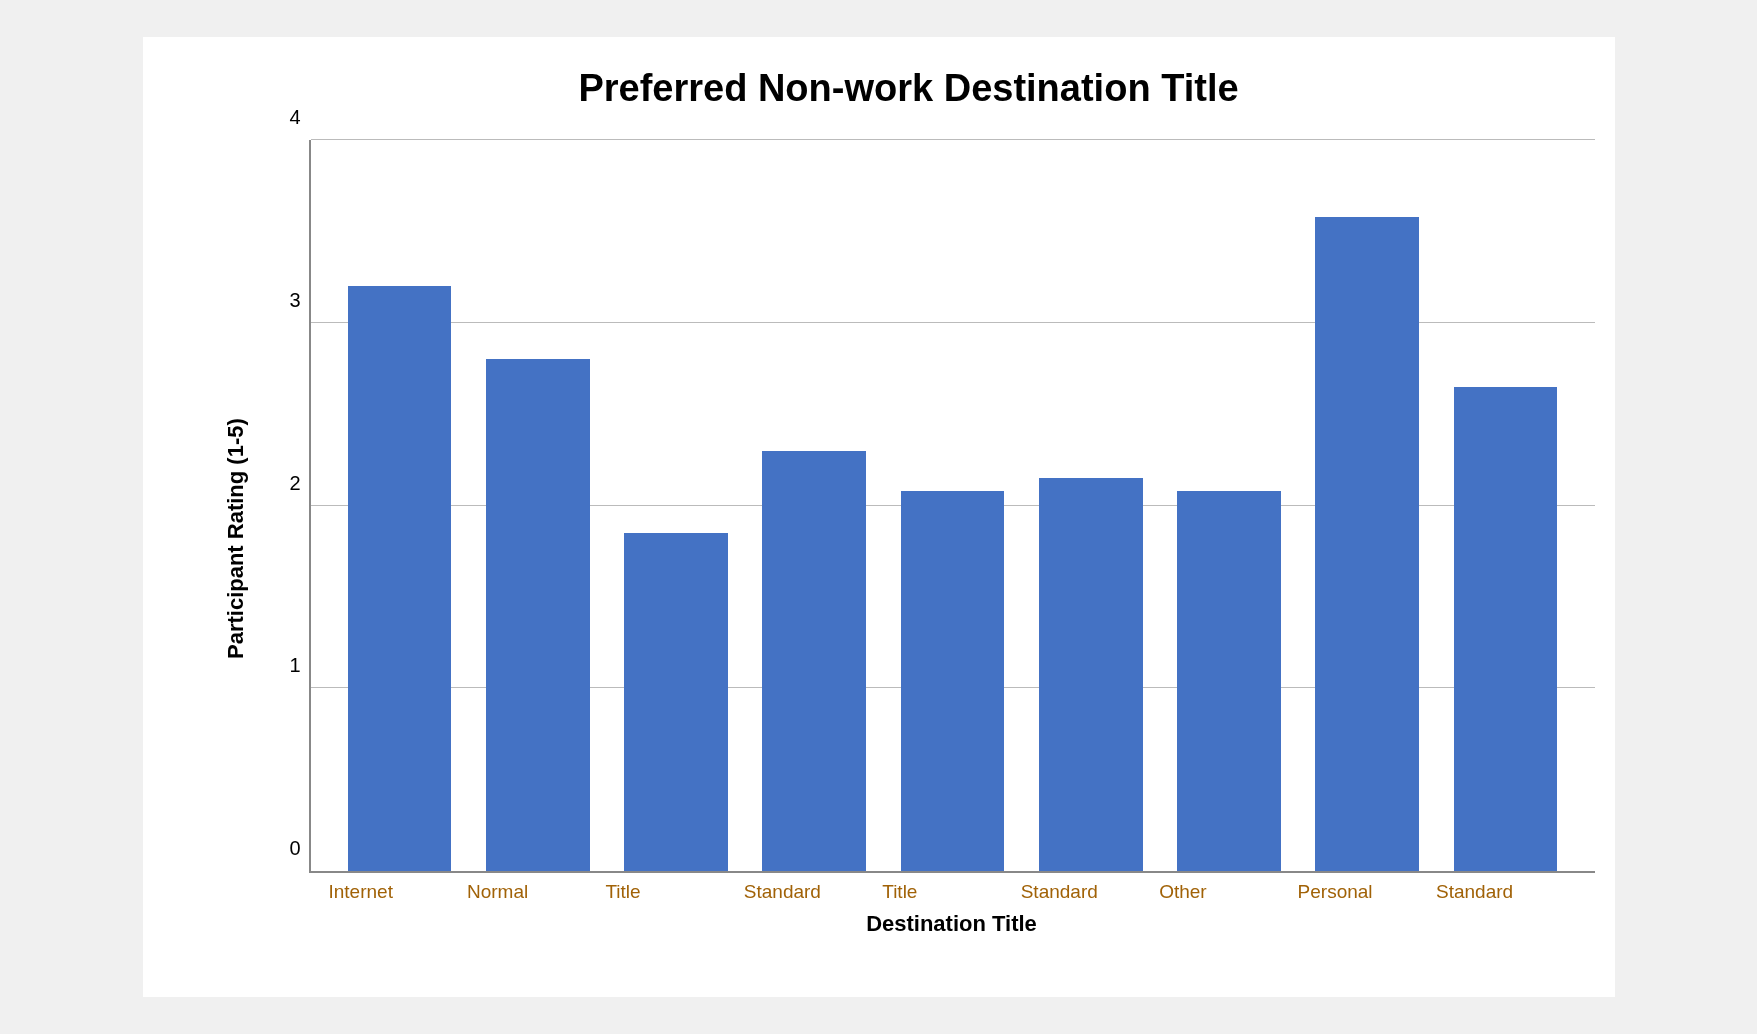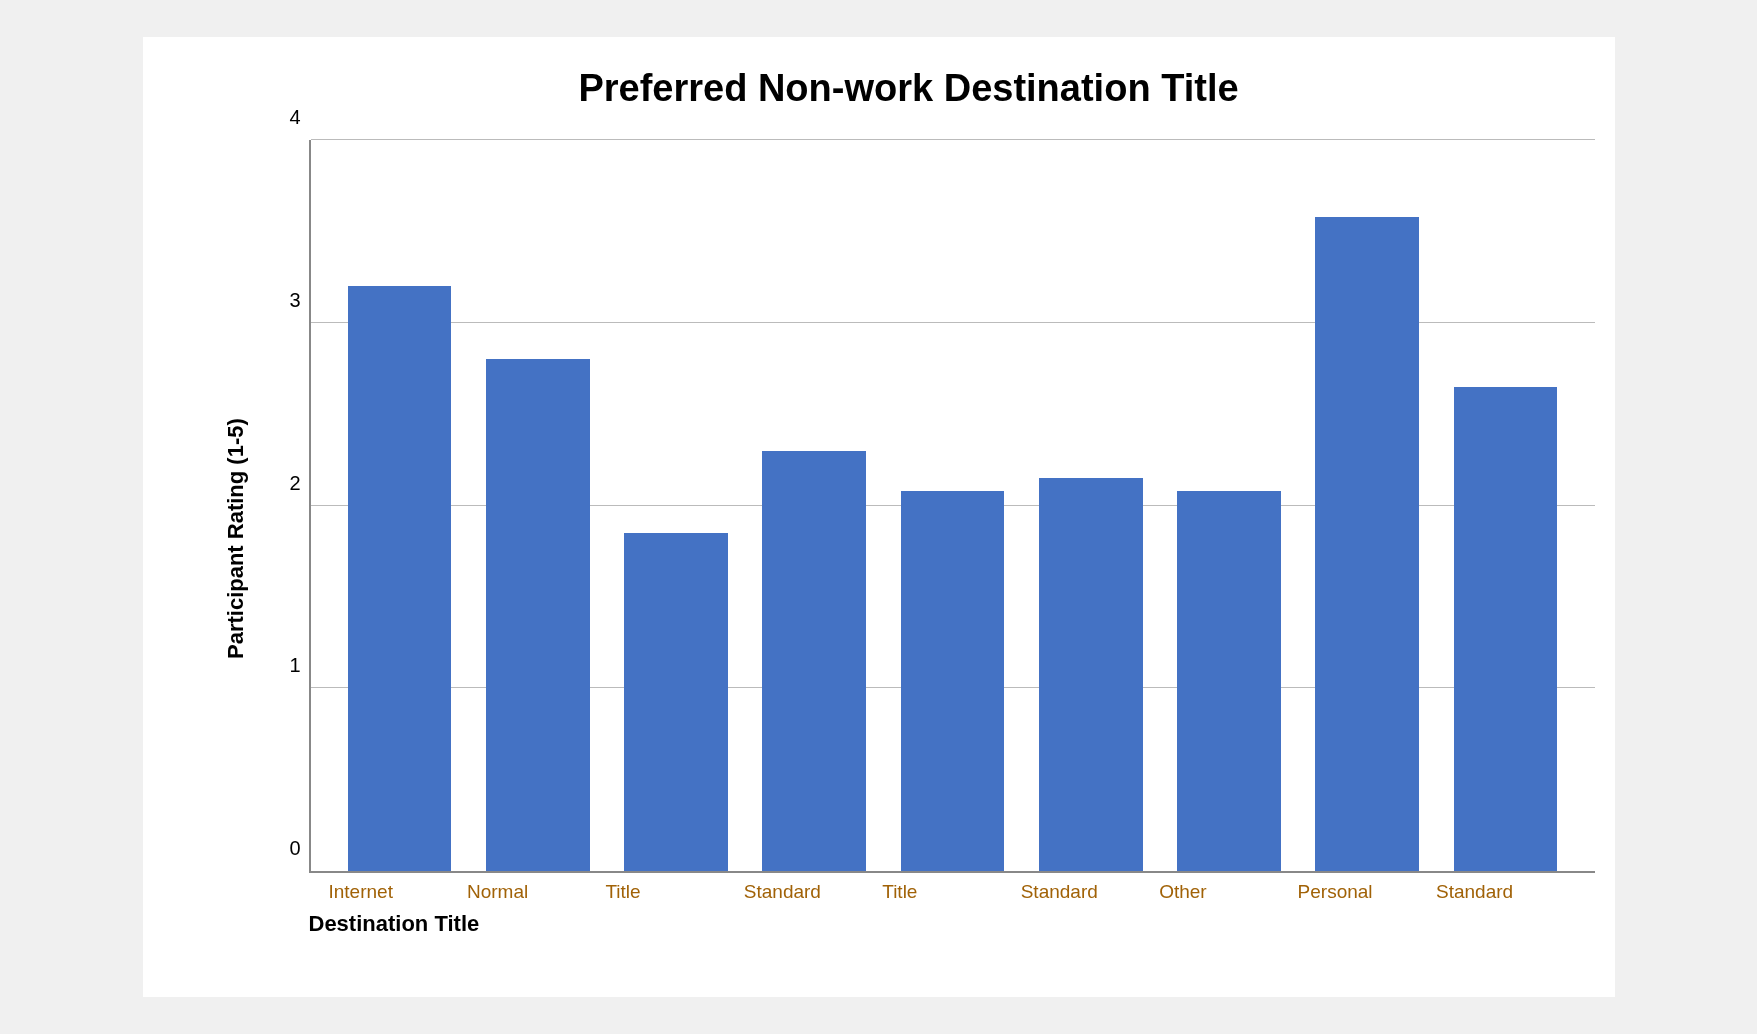--- a/index.html
+++ b/index.html
@@ -102,20 +102,21 @@
       padding: 0 20px;
     }
     .x-label-item {
       flex: 1;
       text-align: left;
       font-size: 19px;
       color: #a16207;
       padding-top: 8px;
     }
     .x-axis-label {
+      text-align: center;
       font-size: 22px;
       font-weight: bold;
       color: #000;
       margin-top: 8px;
       margin-left: 50px;
     }
   </style>
 </head>
 <body>
 

